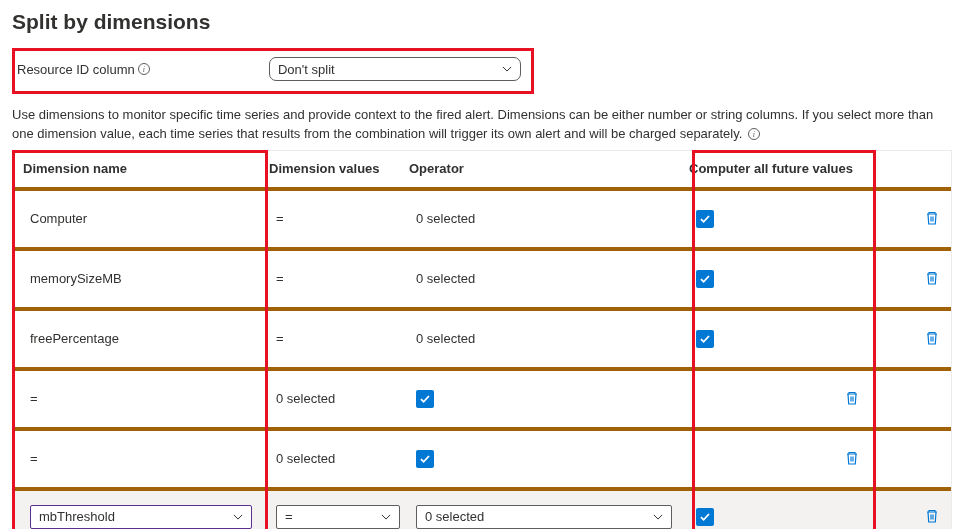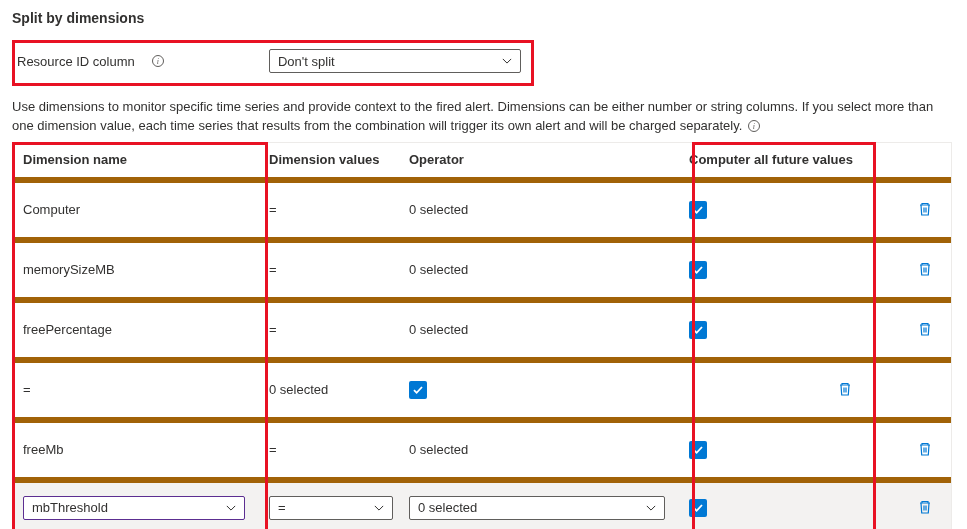--- a/index.html
+++ b/index.html
@@ -6,35 +6,35 @@
   body {
     font-family: "Segoe UI", -apple-system, sans-serif;
     font-size: 13px;
     color: #323130;
     background: #fff;
     padding: 10px 12px;
     width: 967px;
   }
   .section-title {
     font-weight: 600;
-    font-size: 14px;
+    font-size: 21px;
     margin-bottom: 14px;
   }
   .resource-row {
     display: flex;
     align-items: center;
     gap: 8px;
     padding: 6px 10px 10px 2px;
     width: 522px;
     border: 3px solid #e81123;
   }
   .resource-label {
     display: flex;
     align-items: center;
-    gap: 17px;
+    gap: 3px;
     width: 246px;
     text-align: center;
   }
   .info-icon {
     width: 12px; height: 12px;
     border: 1px solid #605e5c;
     border-radius: 50%;
     display: inline-flex;
     align-items: center; justify-content: center;
     font-size: 8px;
@@ -46,21 +46,21 @@
     border: 1px solid #605e5c;
     border-radius: 2px;
     height: 24px;
     display: flex;
     align-items: center;
     justify-content: space-between;
     padding: 0 8px;
     background: #fff;
     cursor: pointer;
   }
-  .select.wide1 { width: 254px; }
+  .select.wide1 { width: 254px; border-radius: 7px; }
   .chevron {
     width: 10px; height: 10px;
     display: inline-block;
   }
   .chevron svg { display: block; }
   .description {
     margin: 12px 0 6px 0;
     line-height: 1.45;
     max-width: 940px;
   }
@@ -70,28 +70,29 @@
   }
   .table {
     width: 940px;
     border: 1px solid #edebe9;
     border-bottom: none;
   }
   .thead, .trow {
     display: grid;
     grid-template-columns: 246px 140px 280px 194px 80px;
     align-items: center;
-    border-bottom: 6px solid #a16207;
+    border-bottom: 4px solid #a16207;
   }
   .thead {
     height: 40px;
     font-weight: 600;
   }
   .trow {
     height: 60px;
+    padding-left: 7px;
   }
   .trow.last {
     height: 56px;
     background: #f3f2f1;
   }
   .cell { padding: 0 10px; }
   .checkbox {
     width: 18px; height: 18px;
     background: #0078d4;
     border-radius: 2px;
@@ -262,21 +263,20 @@
       <div class="cell">
           <div class="delete-btn">
             <svg width="16" height="16" viewBox="0 0 16 16">
               <path d="M3 4h10M5 4V2.5h6V4M4 4l.7 10h6.6L12 4M7 6.5v5M9 6.5v5" fill="none" stroke="#0078d4" stroke-width="1.2"></path>
             </svg>
           </div>
         </div>
     </div>
 
     <div class="trow">
-      <div class="cell">freeMb</div>
       <div class="cell">=</div>
       <div class="cell">0 selected</div>
       <div class="cell">
           <div class="checkbox">
             <svg width="12" height="12" viewBox="0 0 12 12">
               <path d="M2 6.2 L4.6 8.8 L10 3" fill="none" stroke="#fff" stroke-width="1.8"></path>
             </svg>
           </div>
         </div>
       <div class="cell">

